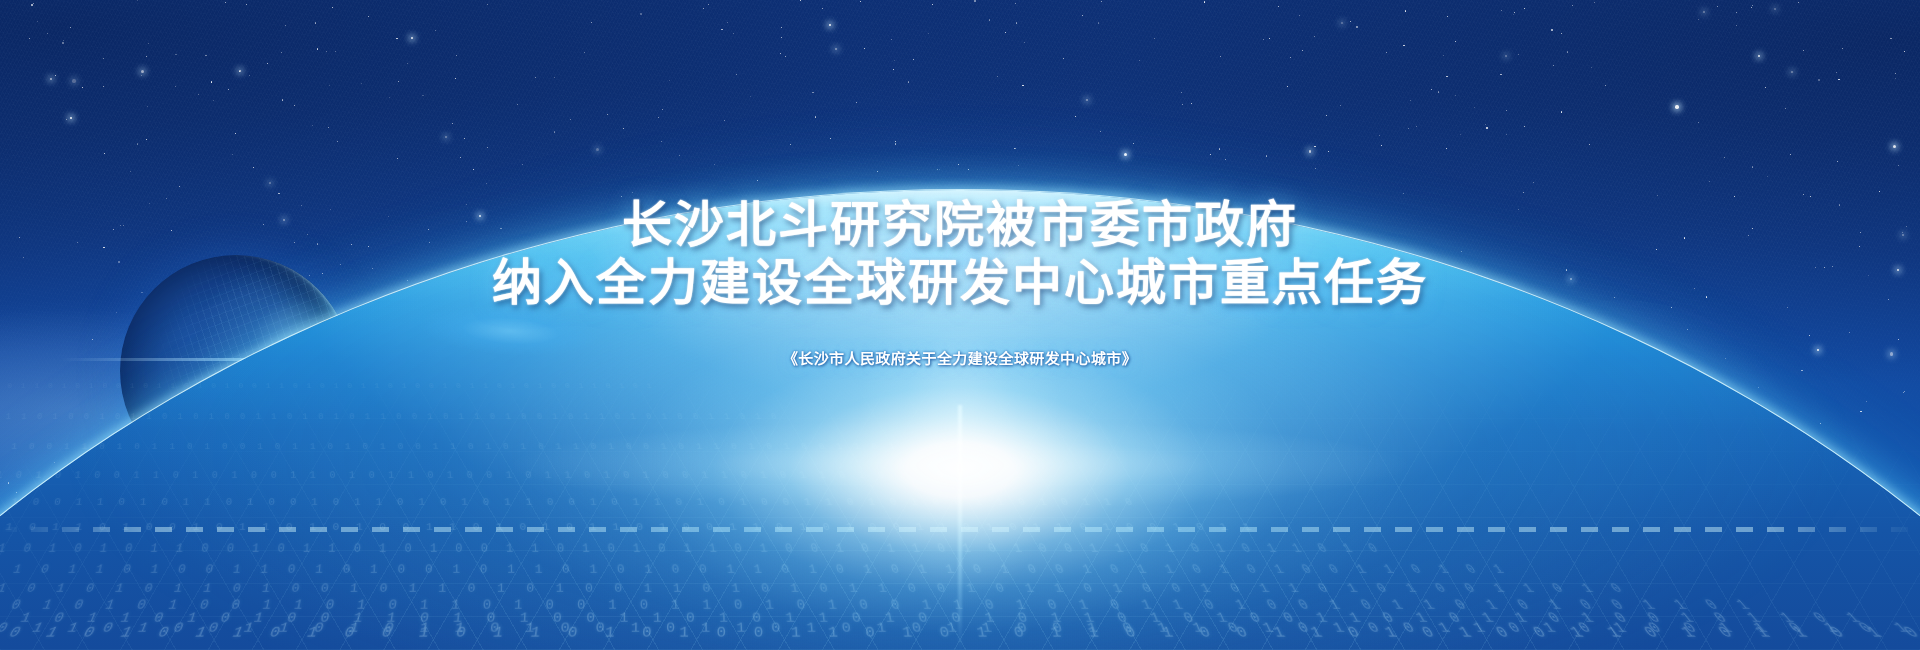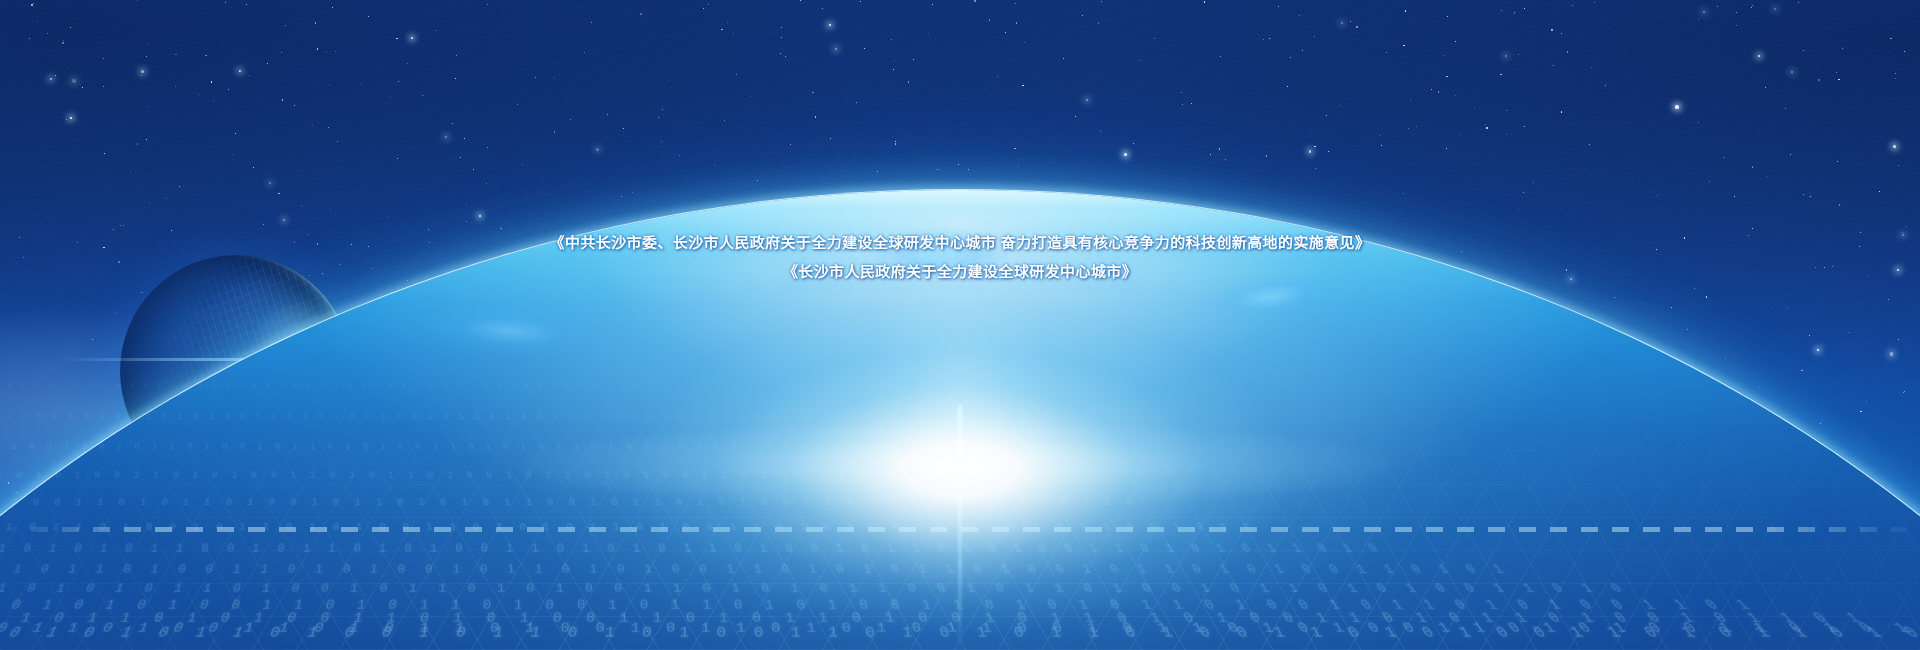--- a/index.html
+++ b/index.html
@@ -856,20 +856,21 @@
   <div class="core-ray"></div>
   <div class="core-ray-v"></div>
   <div class="core-glow"></div>
 
   <div class="title-glow-a"></div>
   <div class="title-glow-b"></div>
   <div class="title-glow-c"></div>
 
   <div class="content">
     <h1 class="headline">
+      <span>长沙北斗研究院被市委市政府</span>
+      <span class="l2">纳入全力建设全球研发中心城市重点任务</span>
     </h1>
     <div class="subtitles">
-      <div class="subtitle">《中共长沙市委、长沙市人民政府关于全力建设全球研发中心城市 奋力打造具有核心竞争力的科技创新高地的实施意见》</div>
       <div class="subtitle">《长沙市人民政府关于全力建设全球研发中心城市》</div>
     </div>
   </div>
 
 </div>
 
 </body></html>

